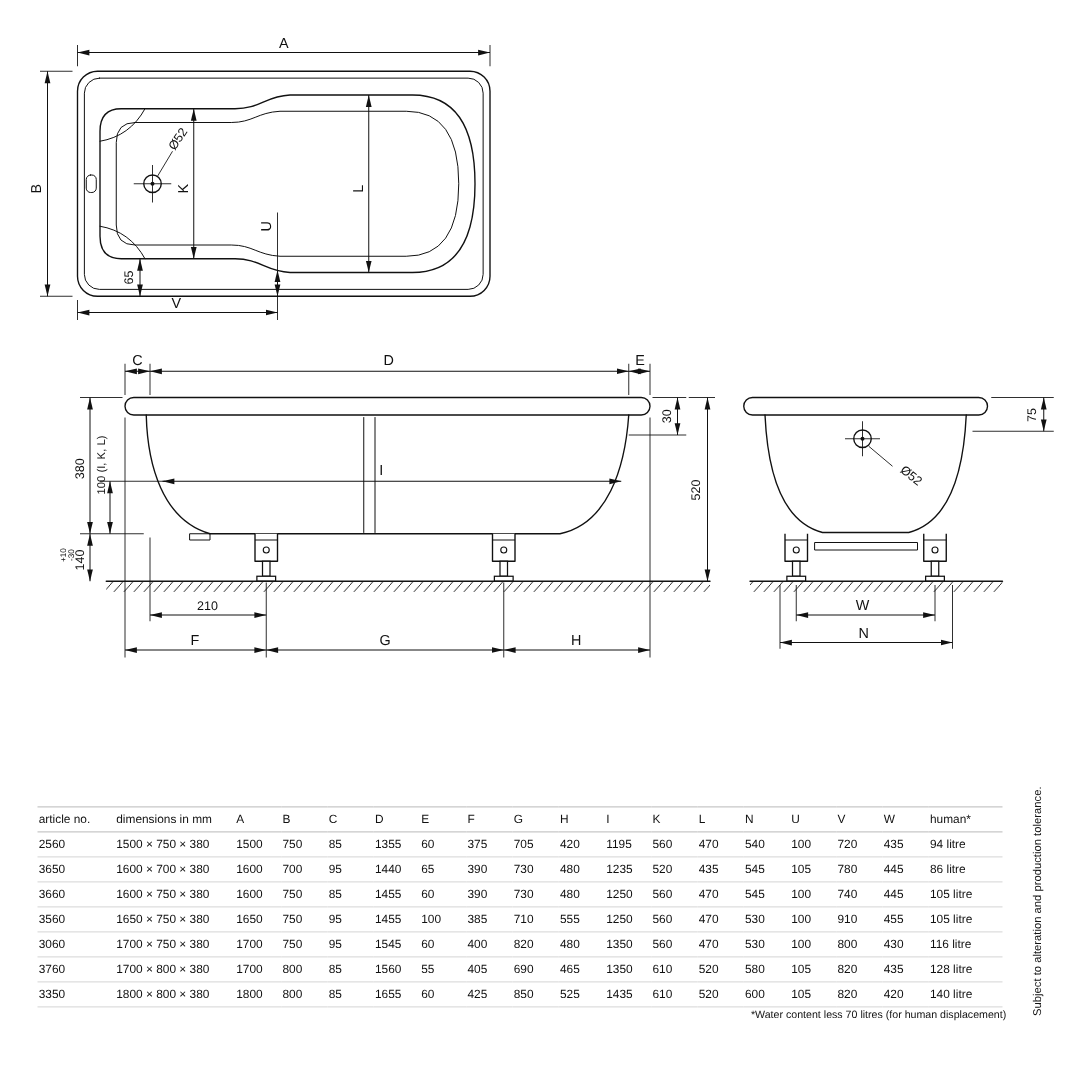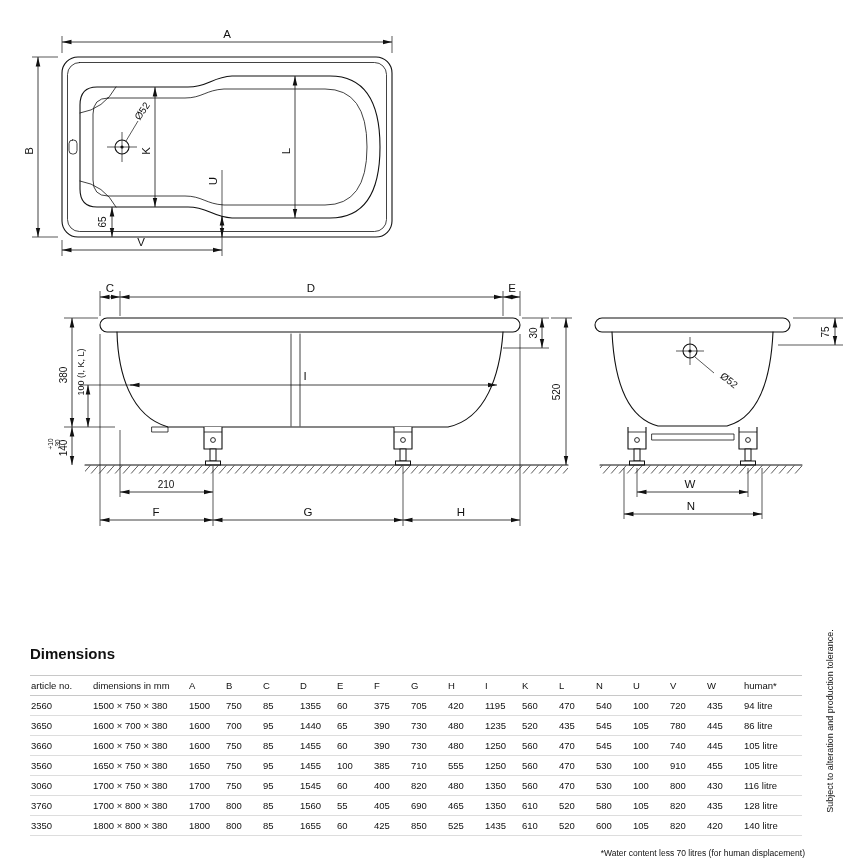--- a/index.html
+++ b/index.html
@@ -17,21 +17,21 @@
   svg .num  { font-size:10px; }
   svg .sm   { font-size:9px; }
   svg .tiny { font-size:6.5px; }
 
   .table-section { position:absolute; left:30px; top:645px; width:775px; }
   .dim-title { font-size:15px; font-weight:bold; margin:0 0 13px 0; }
   table.dims { border-collapse:collapse; table-layout:fixed; width:772px; font-size:9.5px; }
   table.dims th { text-align:left; font-weight:normal; padding:4px 1px; border-top:1px solid #c8c8c8; border-bottom:1px solid #c8c8c8; white-space:nowrap; overflow:hidden; }
   table.dims td { text-align:left; padding:4px 1px; border-bottom:1px solid #ddd; white-space:nowrap; overflow:hidden; }
   col.c-article { width:62px; } col.c-dims { width:96px; } col.c-num { width:37px; } col.c-vol { width:59px; }
-  .footnote { font-size:8.5px; text-align:right; margin-top:12px; }
+  .footnote { font-size:8.5px; text-align:right; margin-top:0; }
   .side-note {
     position:absolute; left:702px; top:714px; width:260px; height:14px;
     text-align:center; font-size:9px; transform:rotate(-90deg);
   }
 </style>
 </head>
 <body>
 
 <div class="page">
 
@@ -195,21 +195,20 @@
       <text class="lbl" text-anchor="middle" x="690" y="488">W</text>
 
       <line x1="624" y1="468" x2="624" y2="519" class="ext"></line>
       <line x1="762" y1="468" x2="762" y2="519" class="ext"></line>
       <line x1="624" y1="514" x2="762" y2="514" class="dim" marker-start="url(#mS)" marker-end="url(#mE)"></line>
       <text class="lbl" text-anchor="middle" x="691" y="510">N</text>
     </g>
   </svg>
 
   <div class="table-section">
-    <h2 class="dim-title">Dimensions</h2>
     <table class="dims">
       <colgroup>
         <col class="c-article">
           <col class="c-dims">
         <col class="c-num">
           <col class="c-num">
           <col class="c-num">
           <col class="c-num">
           <col class="c-num">
         <col class="c-num">

